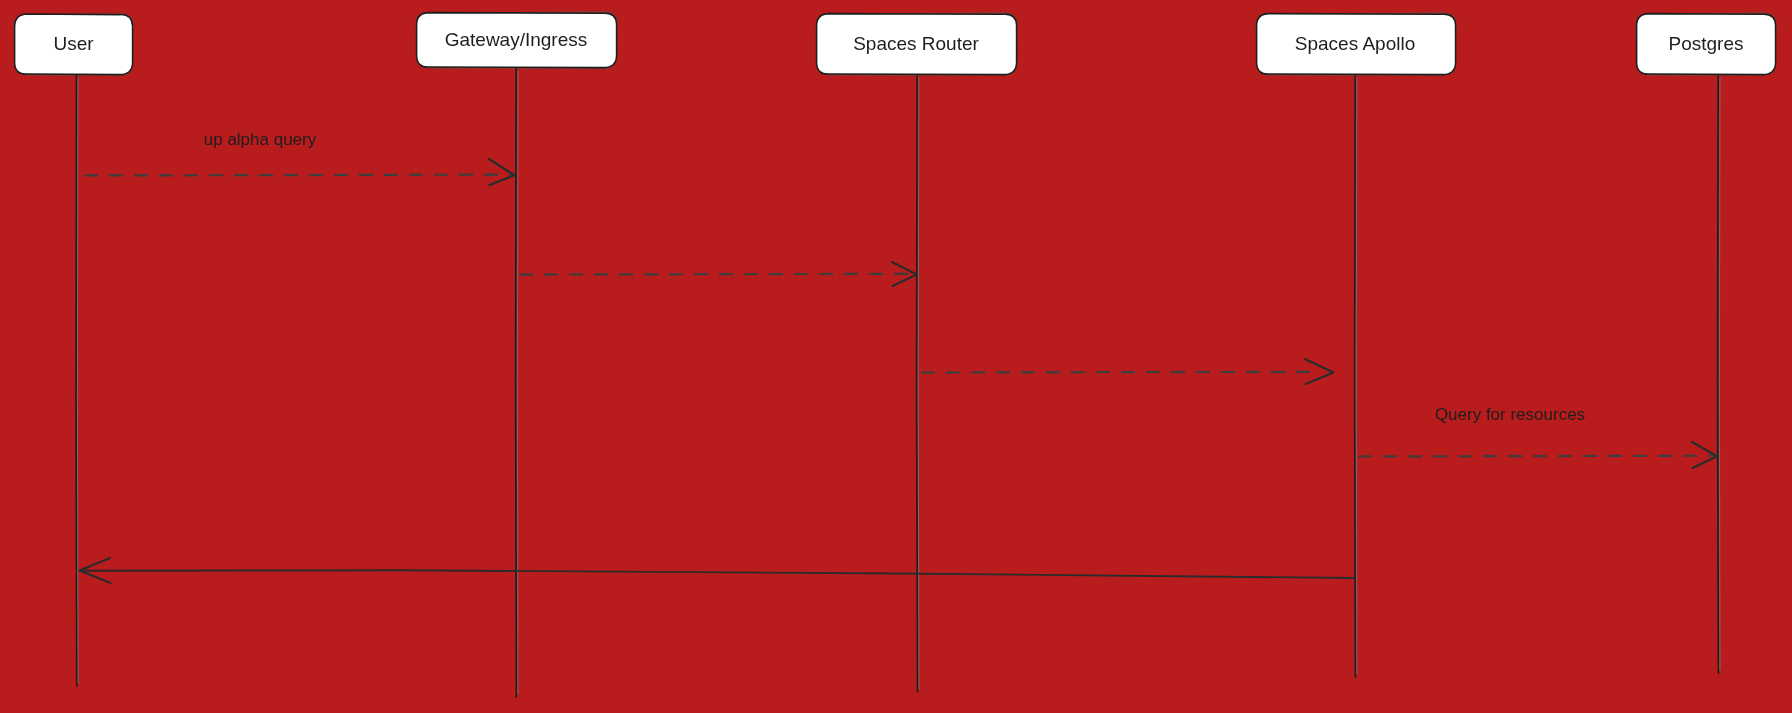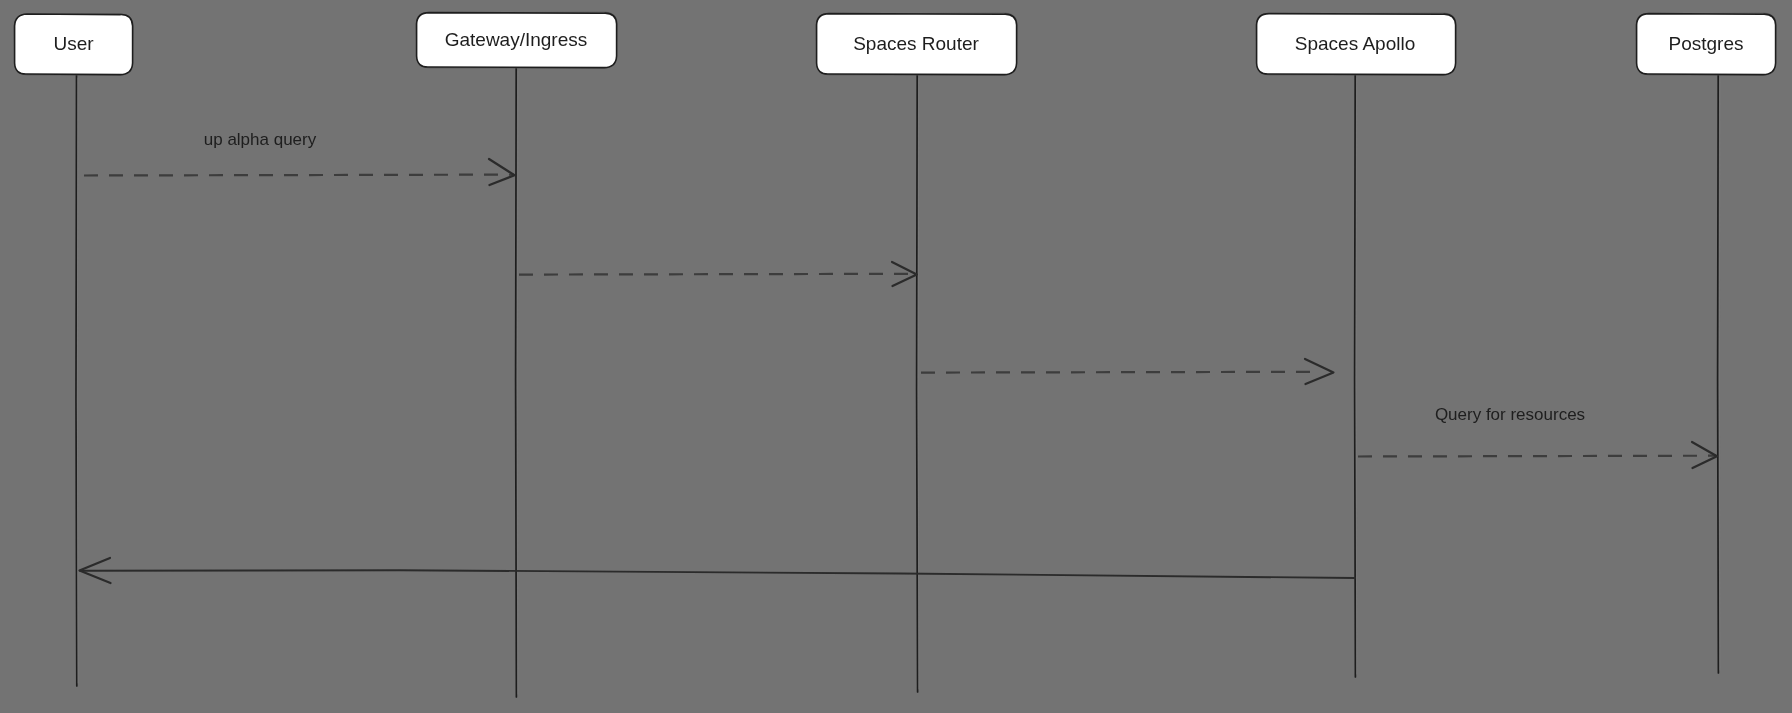--- a/index.html
+++ b/index.html
@@ -8,21 +8,21 @@
     padding: 0;
     background: #ffffff;
   }
   body {
     font-family: "Liberation Sans", sans-serif;
   }
   #canvas {
     position: relative;
     width: 1792px;
     height: 713px;
-    background: #737373;
+    background: #b91c1c;
     overflow: hidden;
   }
   #diagram-svg {
     position: absolute;
     left: 0;
     top: 0;
     width: 1792px;
     height: 713px;
   }
   .participant-label {

